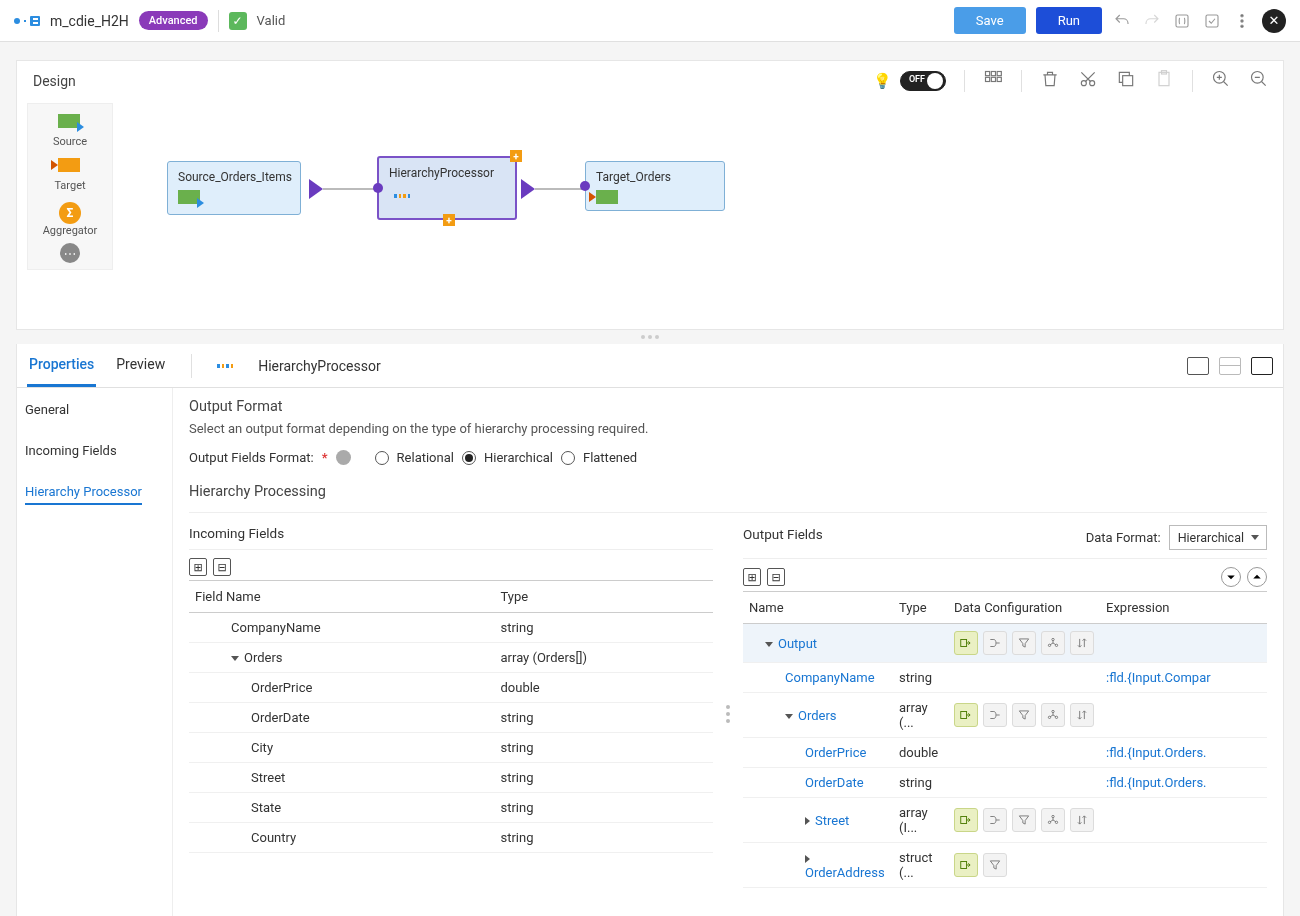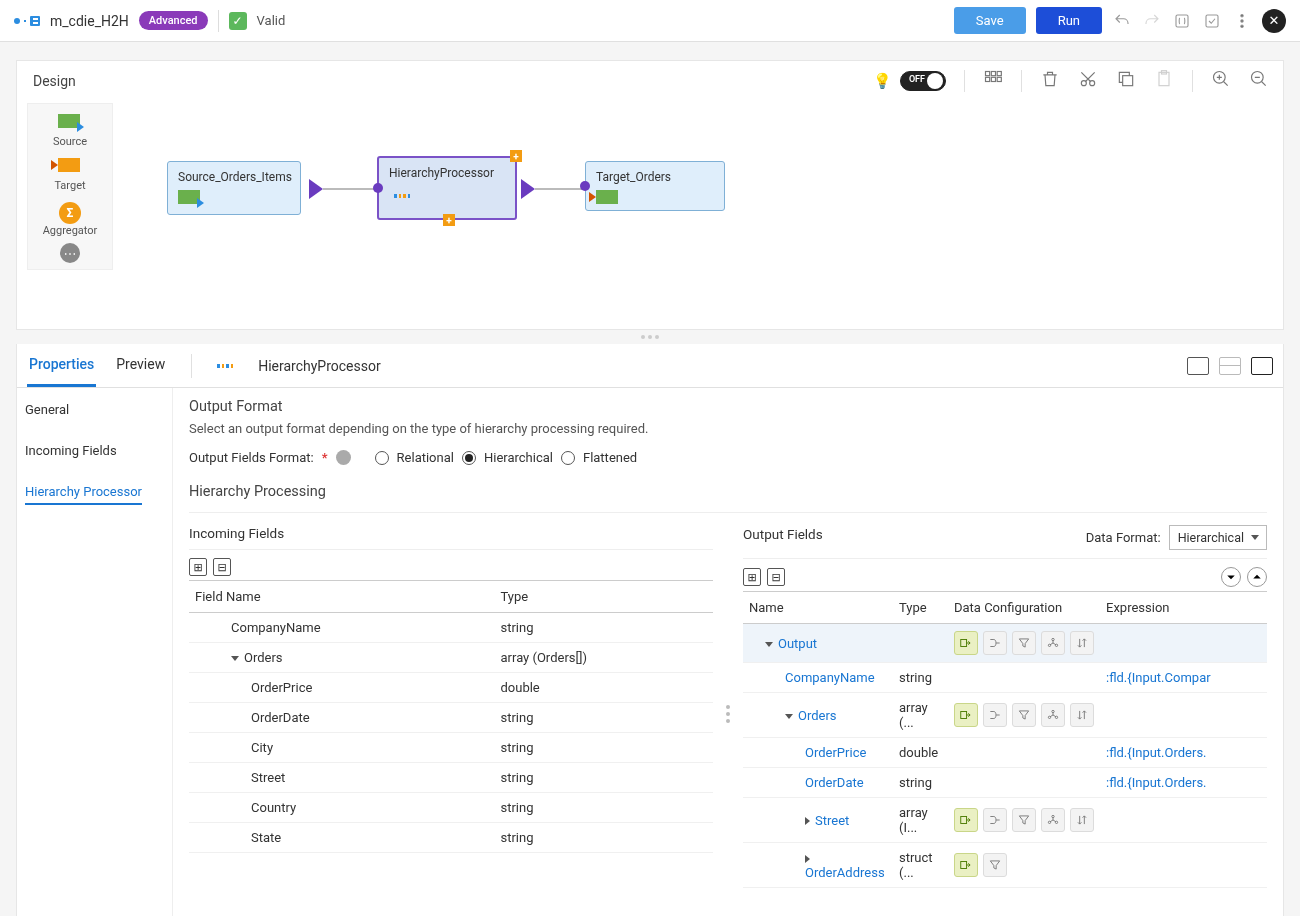--- a/index.html
+++ b/index.html
@@ -354,25 +354,25 @@
                 </tr>
               <tr>
                   <td class="indent-3">City</td>
                   <td>string</td>
                 </tr>
               <tr>
                   <td class="indent-3">Street</td>
                   <td>string</td>
                 </tr>
               <tr>
+                  <td class="indent-3">State</td>
+                  <td>string</td>
+                </tr>
+              <tr>
                   <td class="indent-3">Country</td>
-                  <td>string</td>
-                </tr>
-              <tr>
-                  <td class="indent-3">State</td>
                   <td>string</td>
                 </tr>
             </tbody>
           </table>
         </div>
 
         <div class="vdrag">
             <span></span>
             <span></span>
             <span></span>

